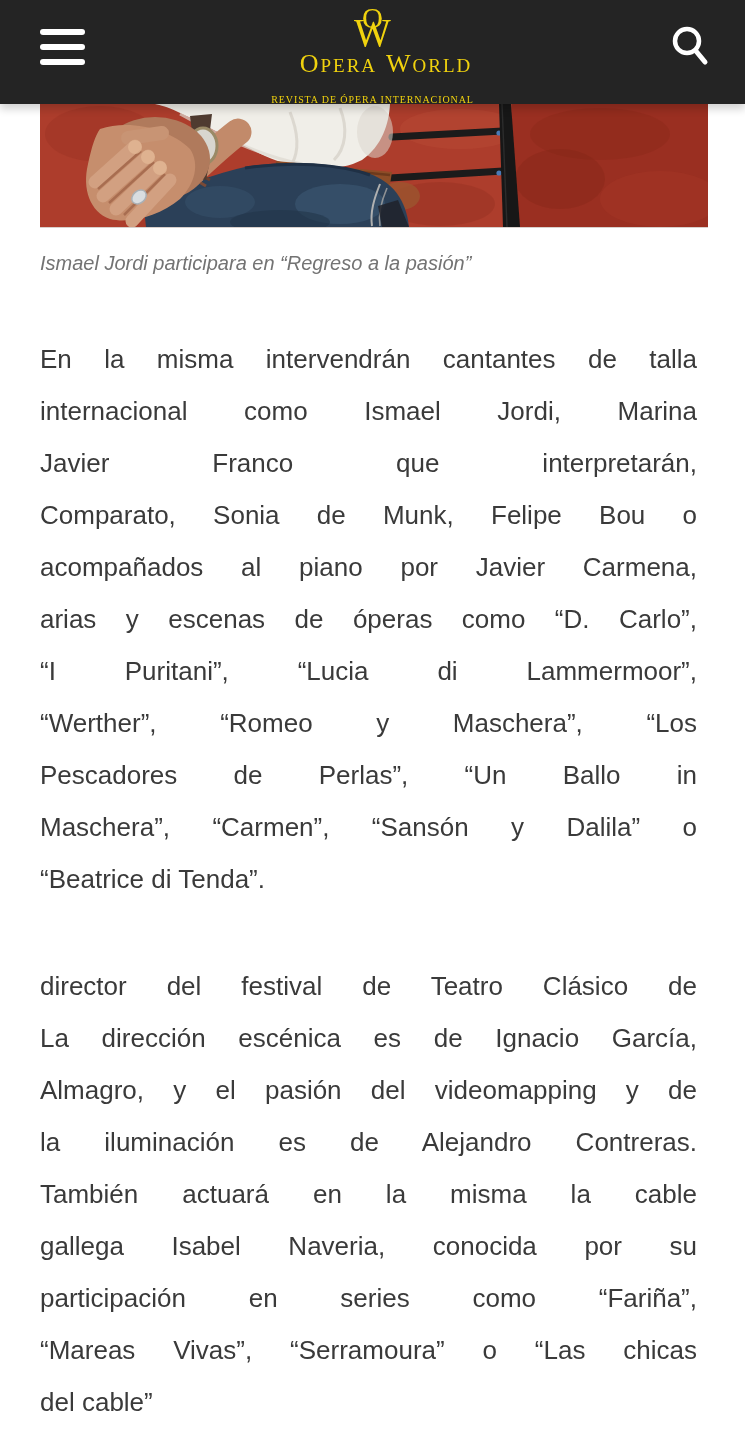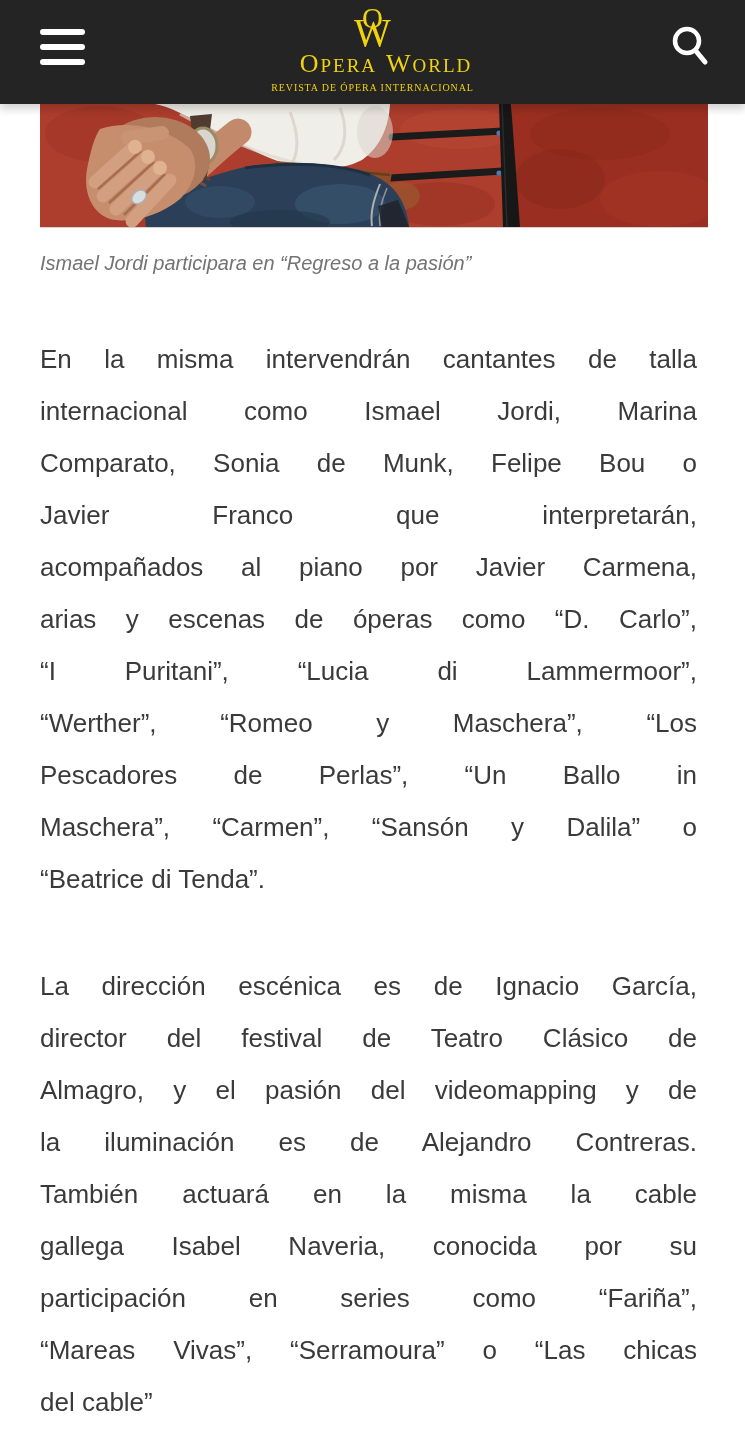--- a/index.html
+++ b/index.html
@@ -42,21 +42,21 @@
   .monogram .mono-w{font-size:39px;line-height:30px;margin-top:-13px;}
   .logo-title{
     margin-top:3px;
     font-family:"Liberation Serif", serif;
     color:#F0D20E;letter-spacing:2px;white-space:nowrap;line-height:26px;margin-left:27px;
   }
   .logo-title .big{font-size:26px;}
   .logo-title .small{font-size:19px;}
   .logo-title .wordgap{display:inline-block;width:9px;}
   .logo-tagline{
-    margin-top:2px;
+    margin-top:14px;
     font-family:"Liberation Serif", serif;
     font-size:10px;letter-spacing:0.9px;color:#F0D20E;white-space:nowrap;
   }
   .search-btn{
     position:absolute;right:35px;top:24px;
     width:42px;height:46px;
     background:none;border:none;padding:0;cursor:pointer;
   }
 
   
@@ -179,33 +179,33 @@
 
         <ellipse cx="99" cy="93" rx="8" ry="6" fill="#d9dde0" stroke="#aab0b5" stroke-width="1.5" transform="rotate(-40 99 93)"></ellipse>
       </svg>
     </div>
     <figcaption>Ismael Jordi participara en “Regreso a la pasión”</figcaption>
   </figure>
 
   <div class="para">
       <div class="pline">En la misma intervendrán cantantes de talla</div>
       <div class="pline">internacional como Ismael Jordi, Marina</div>
+      <div class="pline">Javier Franco que interpretarán,</div>
       <div class="pline">Comparato, Sonia de Munk, Felipe Bou o</div>
-      <div class="pline">Javier Franco que interpretarán,</div>
       <div class="pline">acompañados al piano por Javier Carmena,</div>
       <div class="pline">arias y escenas de óperas como “D. Carlo”,</div>
       <div class="pline">“I Puritani”, “Lucia di Lammermoor”,</div>
       <div class="pline">“Werther”, “Romeo y Maschera”, “Los</div>
       <div class="pline">Pescadores de Perlas”, “Un Ballo in</div>
       <div class="pline">Maschera”, “Carmen”, “Sansón y Dalila” o</div>
       <div class="pline last">“Beatrice di Tenda”.</div>
     </div>
   <div class="para">
+      <div class="pline">director del festival de Teatro Clásico de</div>
       <div class="pline">La dirección escénica es de Ignacio García,</div>
-      <div class="pline">director del festival de Teatro Clásico de</div>
       <div class="pline">Almagro, y el pasión del videomapping y de</div>
       <div class="pline">la iluminación es de Alejandro Contreras.</div>
       <div class="pline">También actuará en la misma la cable</div>
       <div class="pline">gallega Isabel Naveria, conocida por su</div>
       <div class="pline">participación en series como “Fariña”,</div>
       <div class="pline">“Mareas Vivas”, “Serramoura” o “Las chicas</div>
       <div class="pline last">del cable”</div>
     </div>
 </main>
 

